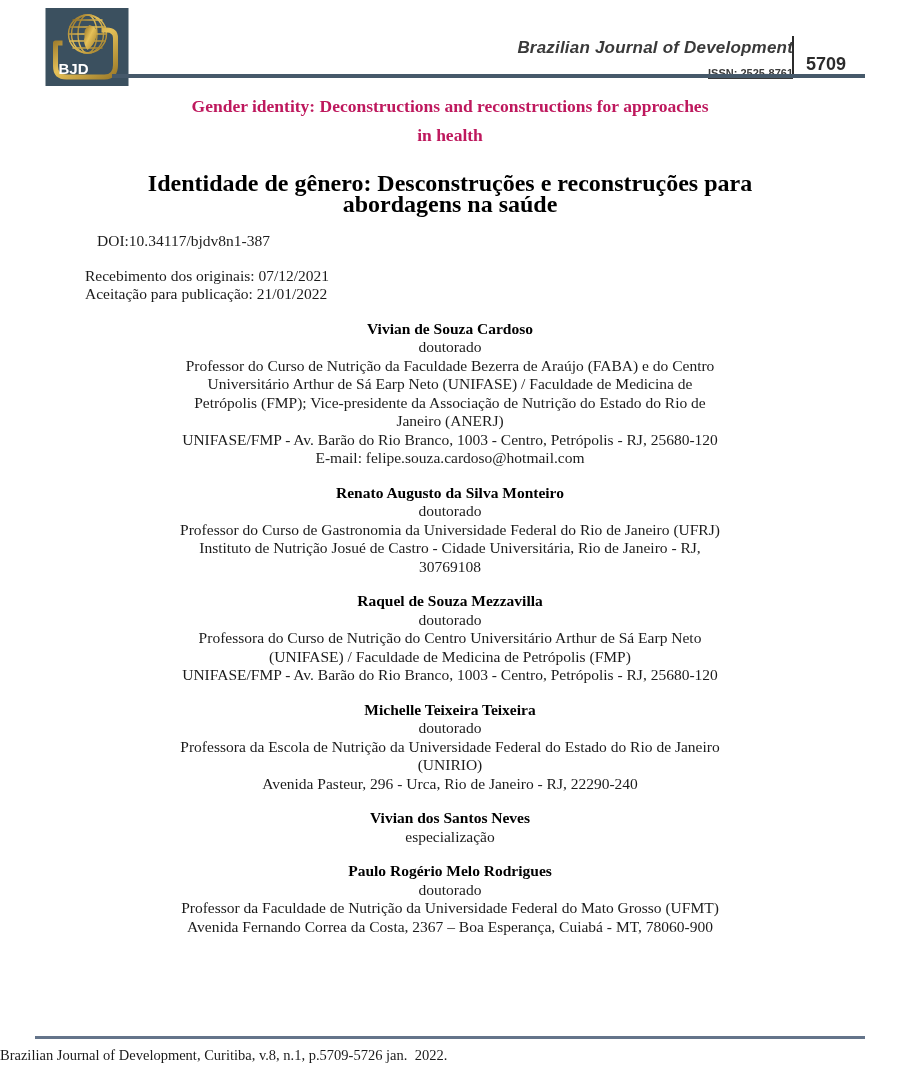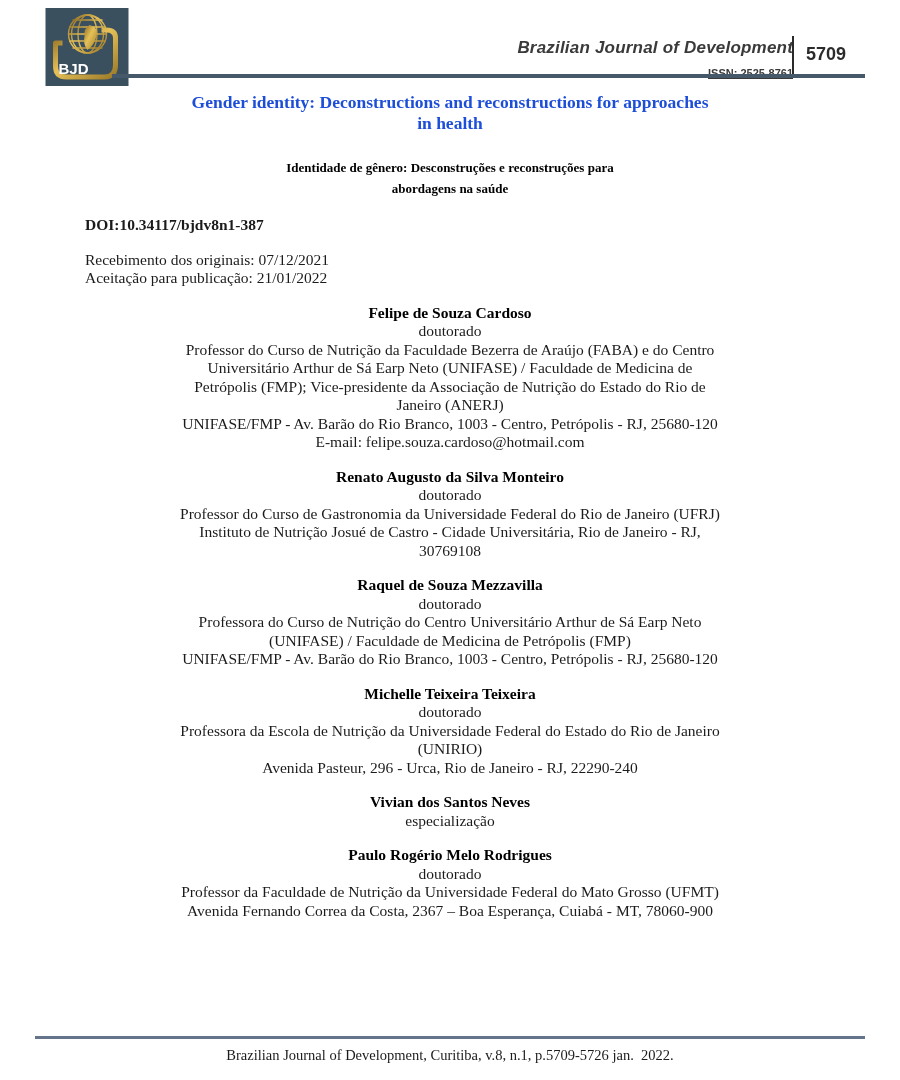--- a/index.html
+++ b/index.html
@@ -31,49 +31,49 @@
     color:var(--head_text);letter-spacing:.2px;
   }
   .issn{
     font-family:"Liberation Sans", sans-serif;
     font-weight:700;font-size:11px;line-height:13px;margin-top:9px;
     color:var(--head_text);
     text-decoration:underline;
   }
   .vbar{position:absolute;left:792px;top:36px;width:2px;height:41px;background:#2b2b2b;}
   .pageno{
-    position:absolute;left:806px;top:44px;
+    position:absolute;left:806px;top:54px;
     font-family:"Liberation Sans", sans-serif;font-weight:700;font-size:18px;
     color:#2b2b2b;
   }
   .head-rule{position:absolute;left:112px;top:74px;width:753px;height:4px;background:var(--header_rule);}
 
   
   .content{
     position:absolute;left:85px;top:76px;width:730px;
     font-size:15.5px;line-height:18.5px;text-align:center;
   }
   .pre{white-space:pre-line;}
   .title-en{
-    margin:16px 0 16px;font-size:17.5px;line-height:21px;font-weight:700;color:#1d4ed8;
+    margin:16px 0 16px;font-size:17.5px;line-height:29px;font-weight:700;color:#be185d;
   }
   .title-pt{
-    margin:23px 0 0;font-size:13px;line-height:21px;font-weight:700;color:#000;
+    margin:23px 0 0;font-size:24px;line-height:21px;font-weight:700;color:#000;
   }
   .meta{margin-top:17px;text-align:left;}
-  .doi{margin:0;font-weight:bold;}
+  .doi{margin:12px;}
   .dates{margin:16px 0 16px;}
   .author{margin-top:16px;}
   .author-name{font-weight:700;color:#000;}
 
   
   .foot-rule{position:absolute;left:35px;top:1036px;width:830px;height:3px;background:var(--footer_rule);}
   .footer-text{
     position:absolute;left:0;top:1047px;width:900px;
-    text-align:center;font-size:14.5px;color:var(--body_text);
+    font-size:14.5px;color:var(--body_text);
     white-space:pre;
   }
 </style>
 </head>
 <body>
 
 <div class="page">
 
   <header>
     <div class="logo">
@@ -119,21 +119,21 @@
 
     <div class="meta">
       <p class="doi">DOI:10.34117/bjdv8n1-387</p>
       <p class="dates">
         <span class="line" style="display:block">Recebimento dos originais: 07/12/2021</span>
         <span class="line" style="display:block">Aceitação para publicação: 21/01/2022</span>
       </p>
     </div>
 
     <section class="author">
-      <div class="author-name">Felipe de Souza Cardoso</div>
+      <div class="author-name">Vivian de Souza Cardoso</div>
       <div class="author-degree">doutorado</div>
       <div class="author-details pre">Professor do Curso de Nutrição da Faculdade Bezerra de Araújo (FABA) e do Centro
 Universitário Arthur de Sá Earp Neto (UNIFASE) / Faculdade de Medicina de
 Petrópolis (FMP); Vice-presidente da Associação de Nutrição do Estado do Rio de
 Janeiro (ANERJ)
 UNIFASE/FMP - Av. Barão do Rio Branco, 1003 - Centro, Petrópolis - RJ, 25680-120</div>
       <div class="author-email">E-mail: felipe.souza.cardoso@hotmail.com</div>
     </section>
 
     <section class="author">

